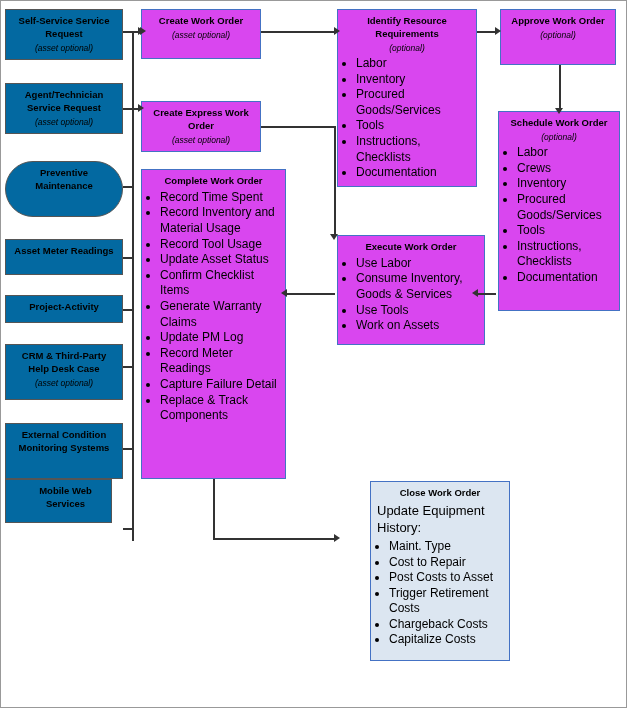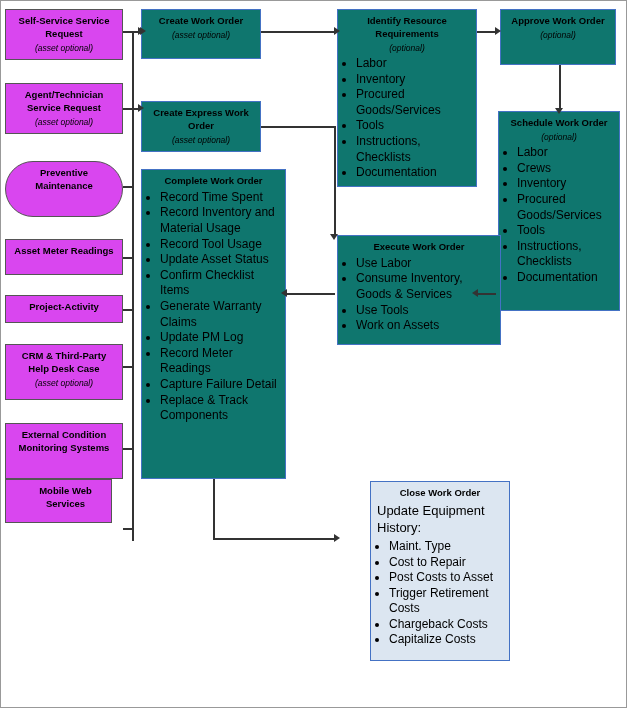--- a/index.html
+++ b/index.html
@@ -19,30 +19,30 @@
       border: 1px solid #999;
     }
     .box {
       position: absolute;
       border: 1.5px solid #555;
       padding: 5px 6px;
       font-size: 9.5px;
       line-height: 1.35;
     }
     .box-blue {
-      background: #0f766e;
+      background: #d946ef;
       border-color: #4472c4;
     }
     .box-light {
       background: #dce6f1;
       border-color: #4472c4;
       margin-left: 33px;
     }
     .box-white {
-      background: #d946ef;
+      background: #0369a1;
       border-color: #555;
     }
     .box-title {
       font-weight: bold;
       text-align: center;
       margin-bottom: 2px;
     }
     .box-subtitle {
       text-align: center;
       font-style: italic;
@@ -187,21 +187,21 @@
       <li>Labor</li>
       <li>Crews</li>
       <li>Inventory</li>
       <li>Procured Goods/Services</li>
       <li>Tools</li>
       <li>Instructions, Checklists</li>
       <li>Documentation</li>
     </ul>
   </div>
 
-  <div class="box box-blue" style="left:336px;top:234px;width:164px;min-height:110px;">
+  <div class="box box-blue" style="left:336px;top:234px;width:148px;min-height:110px;">
     <div class="box-title">Execute Work Order</div>
     <ul class="bullet-list">
       <li>Use Labor</li>
       <li>Consume Inventory, Goods &amp; Services</li>
       <li>Use Tools</li>
       <li>Work on Assets</li>
     </ul>
   </div>
 
   <div class="box box-light" style="left:336px;top:480px;width:140px;min-height:180px;">

